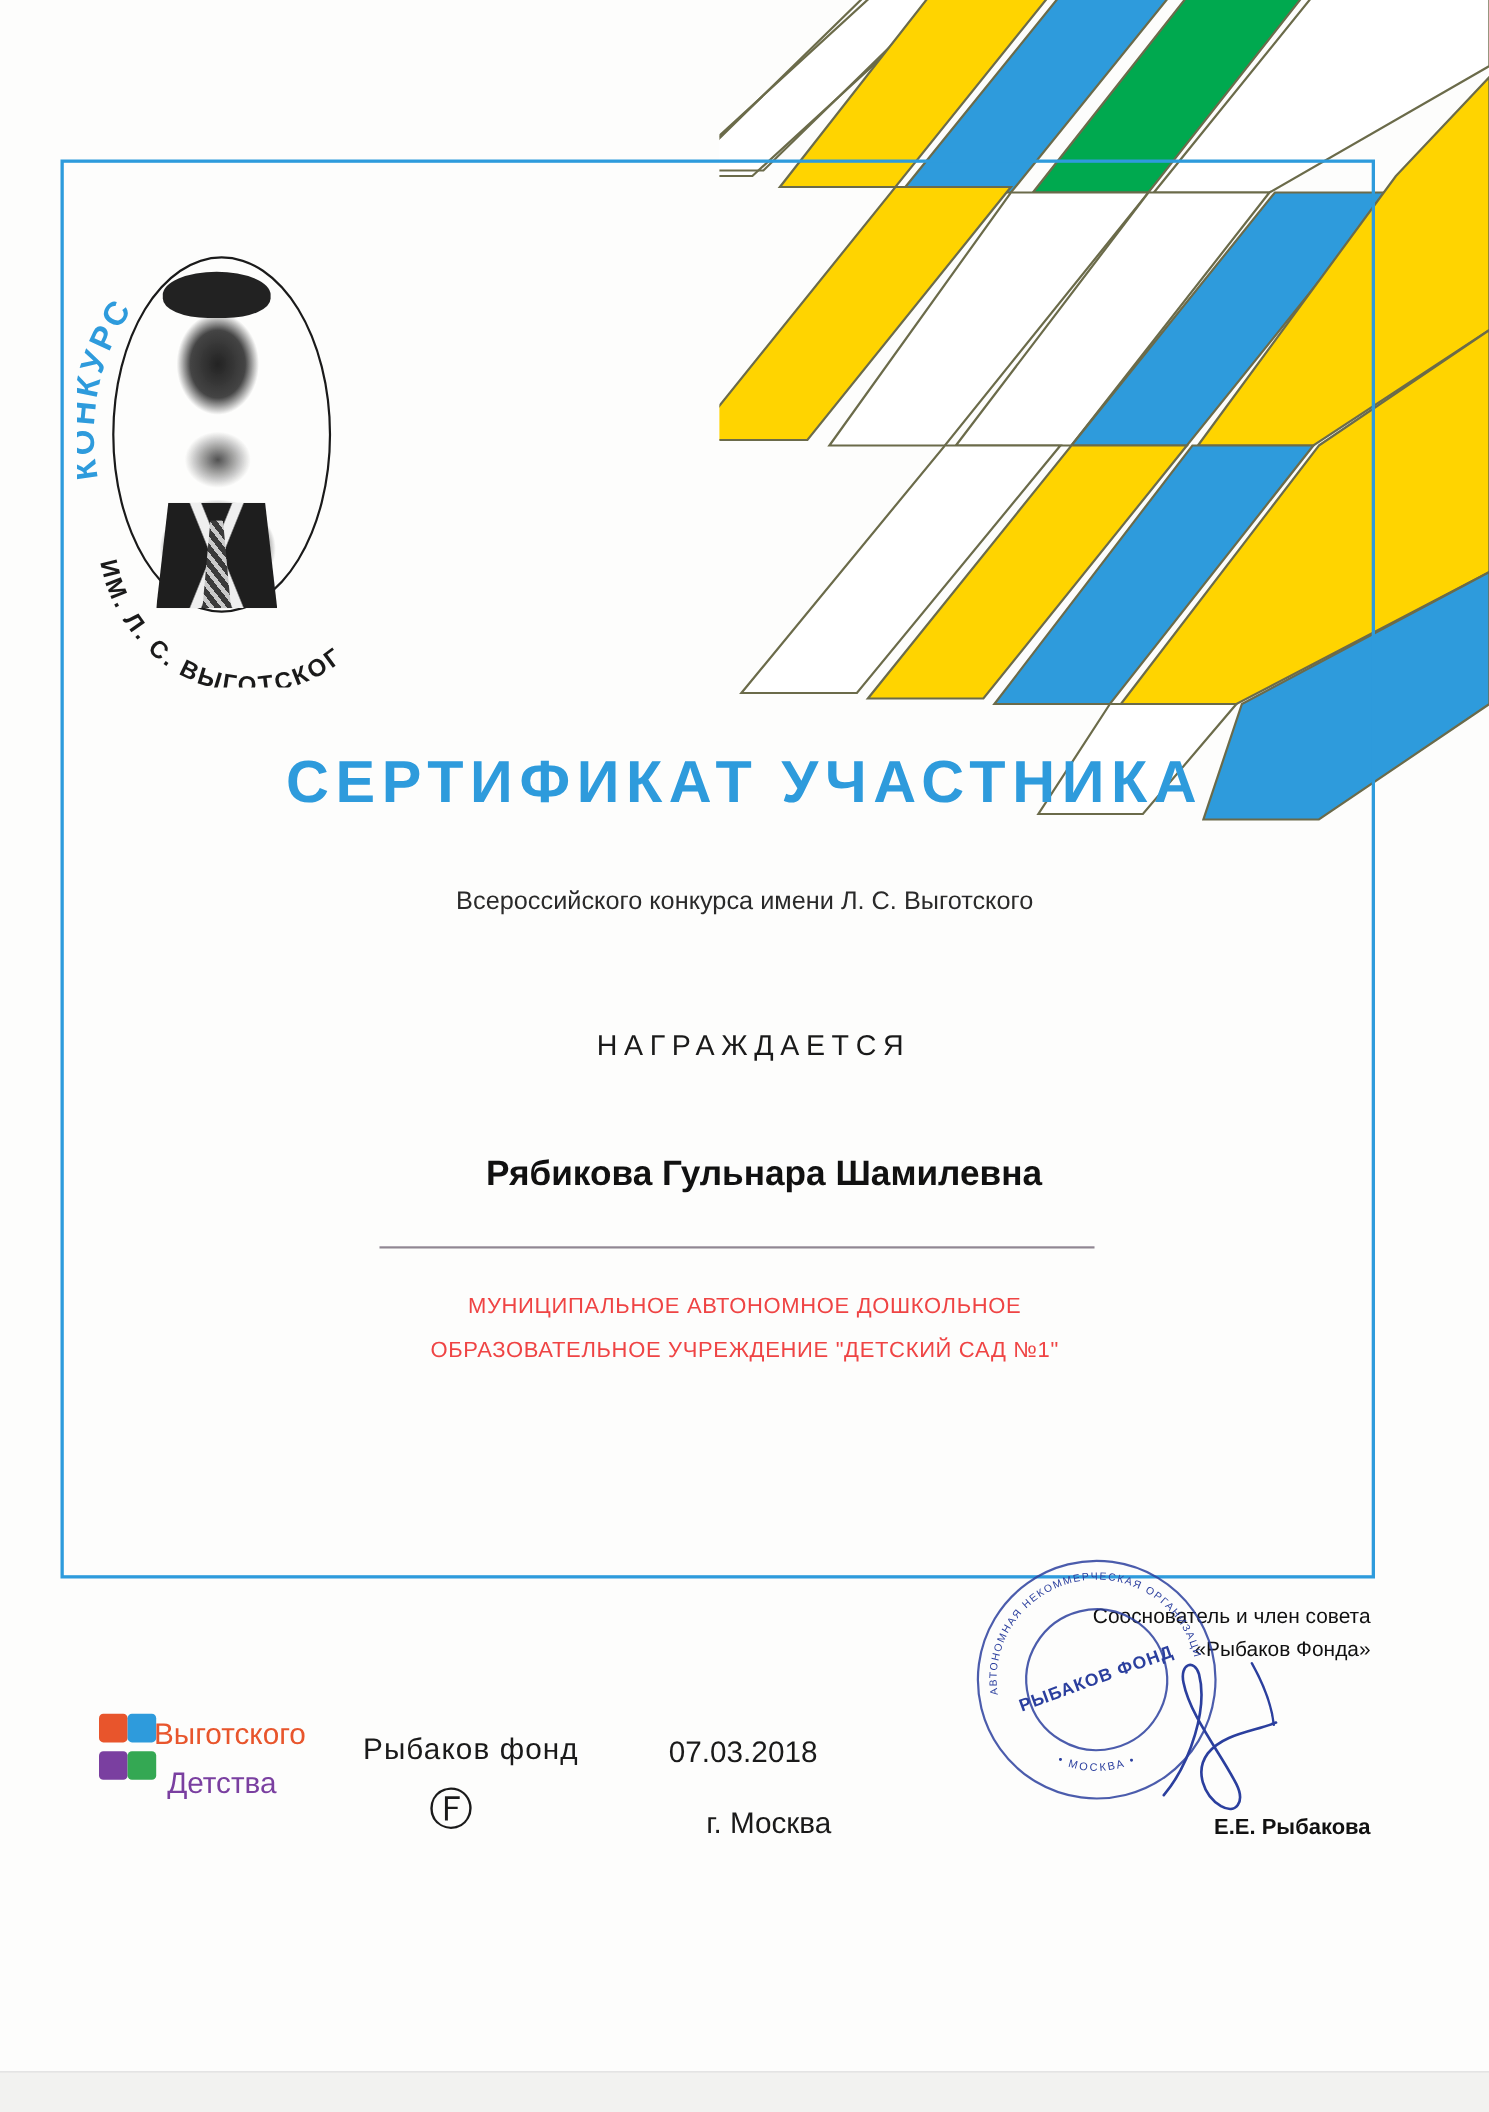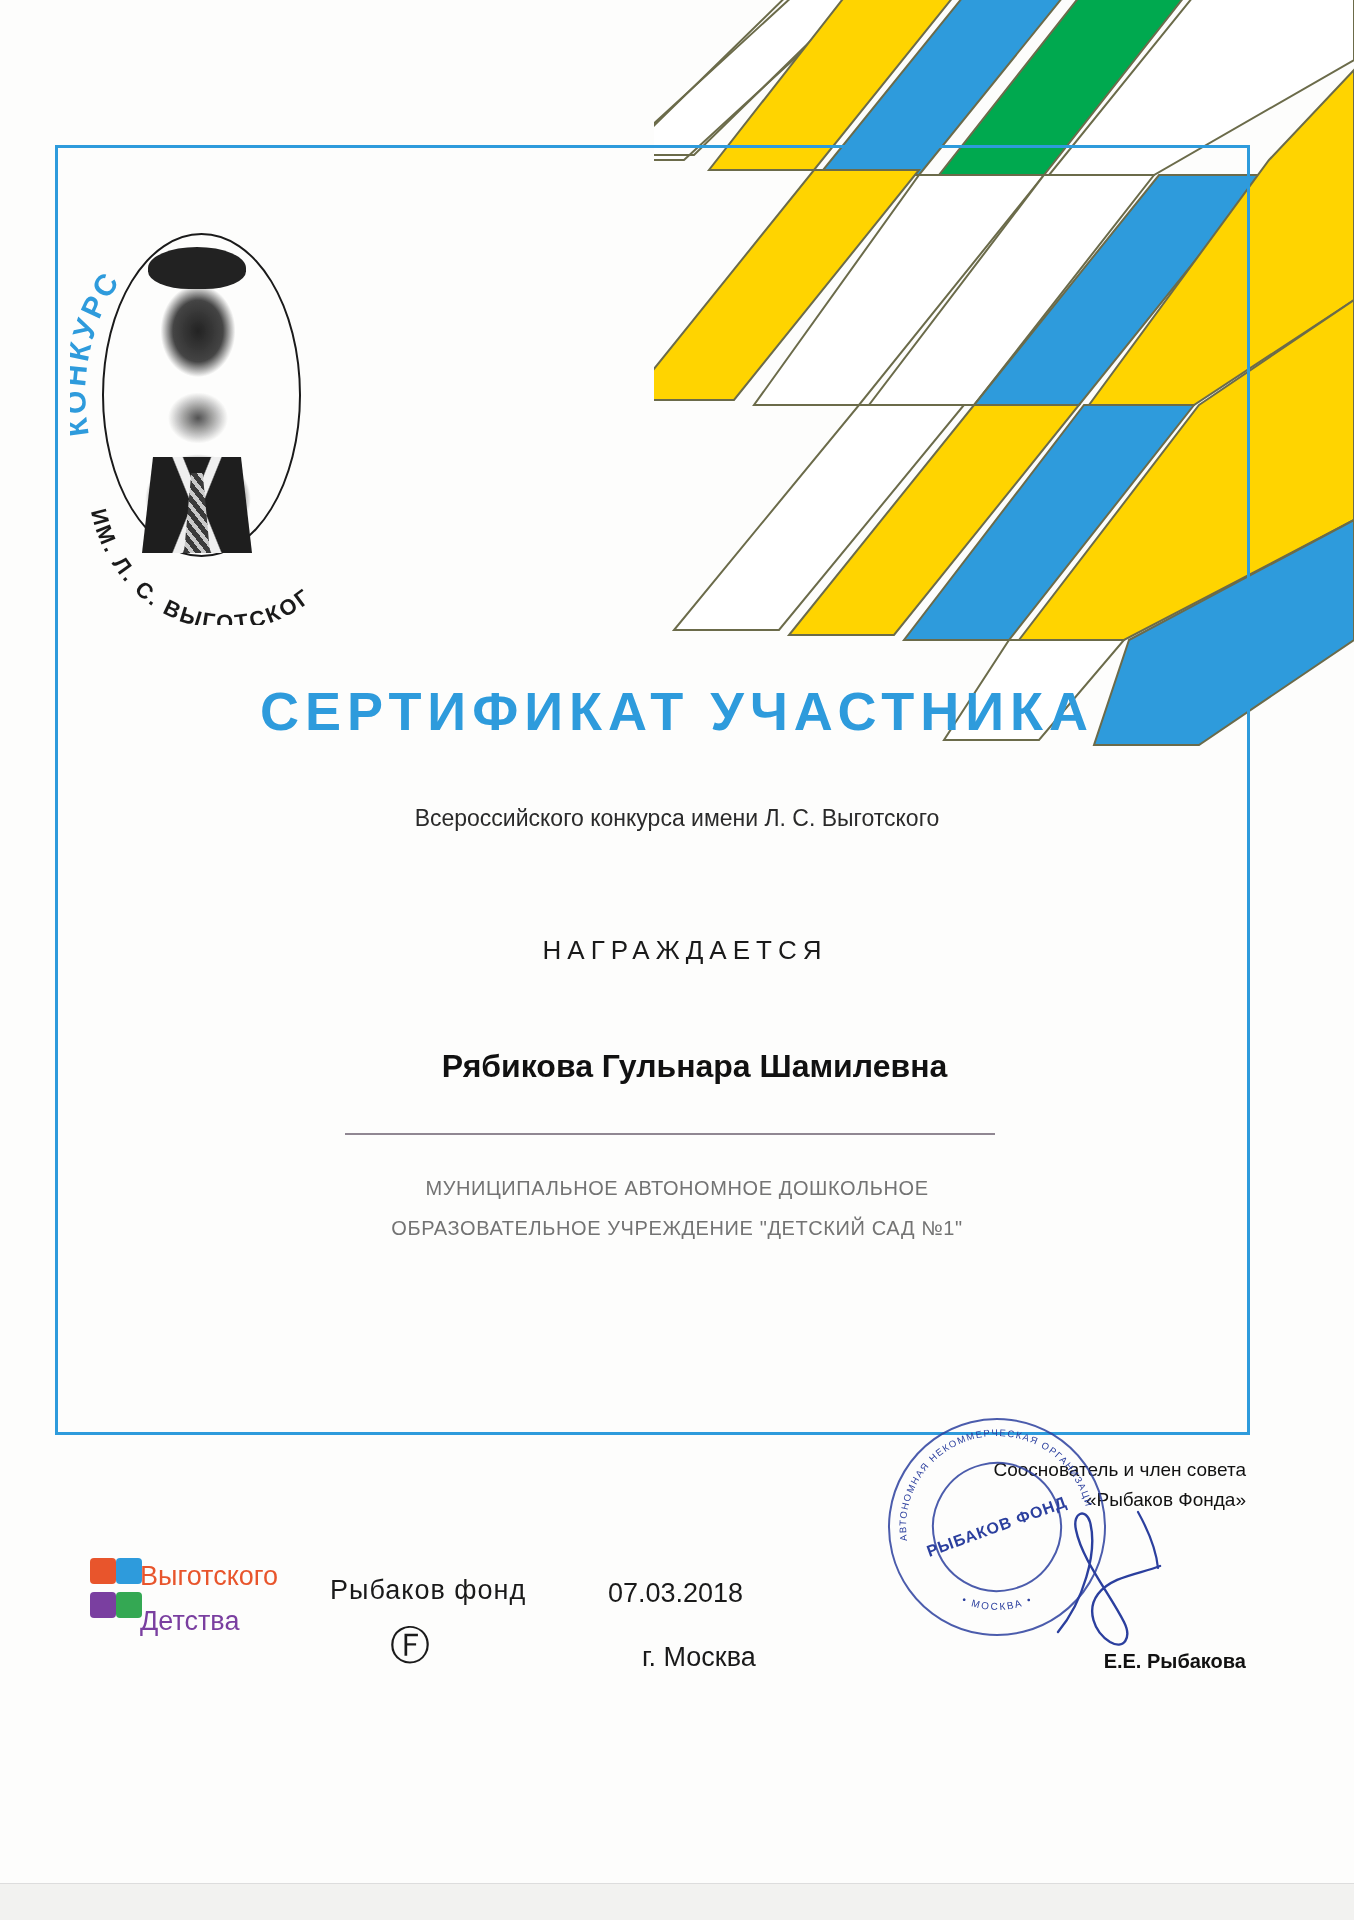--- a/index.html
+++ b/index.html
@@ -177,41 +177,41 @@
   }
   .org {
     position: absolute;
     left: 0;
     right: 0;
     top: 1168px;
     text-align: center;
     font-size: 20px;
     letter-spacing: .6px;
     line-height: 40px;
-    color: #737373;
+    color: #ef4444;
   }
 
   
   .logo-ud {
     position: absolute;
     left: 88px;
     top: 1552px;
     width: 230px;
     height: 96px;
   }
   .logo-ud-text {
     position: absolute;
     left: 52px;
     top: 2px;
     font-size: 27px;
     line-height: 45px;
     font-weight: normal;
   }
   .logo-ud-text .l1 { color: #e8552c; }
-  .logo-ud-text .l2 { color: #7a3fa0; }
+  .logo-ud-text .l2 { color: #7a3fa0; margin-left: 12px; }
   .puzzle {
     position: absolute;
     width: 26px;
     height: 26px;
     border-radius: 4px;
   }
   .puzzle.p1 { left: 2px;  top: 6px;  background: #e8552c; }
   .puzzle.p2 { left: 28px; top: 6px;  background: #2e9bdc; }
   .puzzle.p3 { left: 2px;  top: 40px; background: #7a3fa0; }
   .puzzle.p4 { left: 28px; top: 40px; background: #34a853; }

